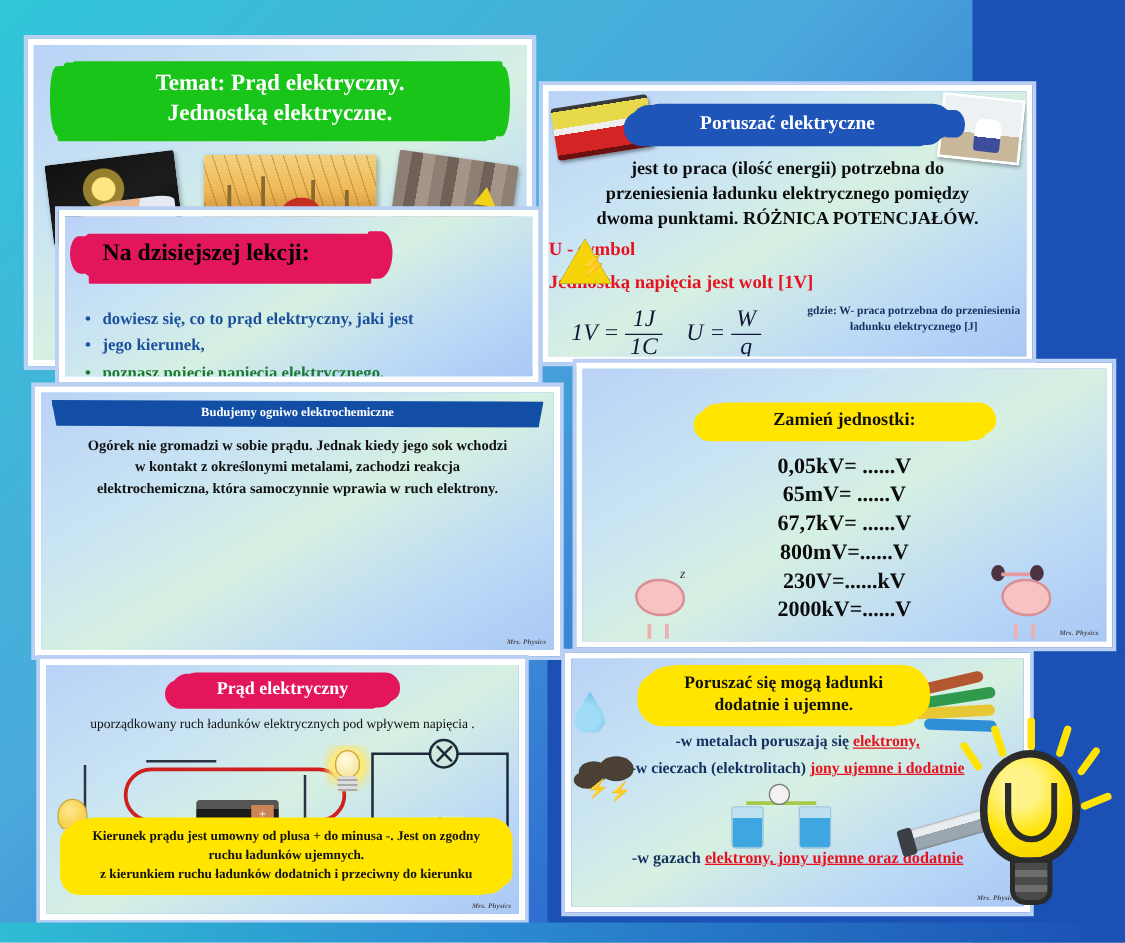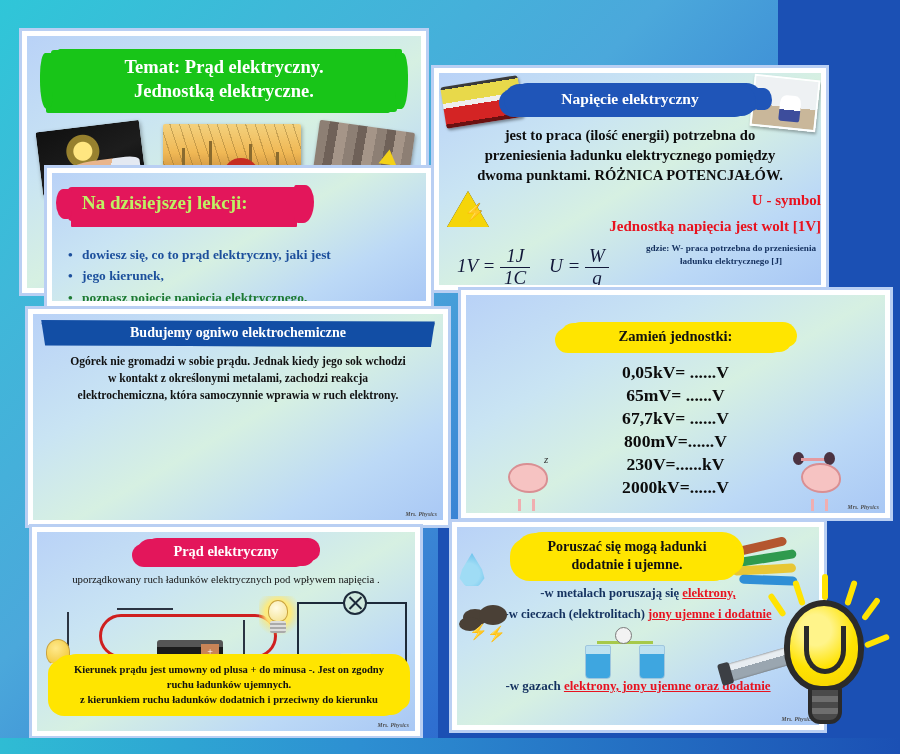--- a/index.html
+++ b/index.html
@@ -81,21 +81,21 @@
   #ph-wall { left: 288px; top: 4px; width: 96px; height: 66px; transform: rotate(8deg);
     background: repeating-linear-gradient(92deg,#8d7f74 0 10px,#6f6158 10px 19px, #a59588 19px 29px);
   }
   #ph-wall .tri { position: absolute; right: 14px; top: 20px; width: 0; height: 0;
     border-left: 9px solid transparent; border-right: 9px solid transparent; border-bottom: 15px solid #f3d118; }
 
   
   #panel-lesson { left: 47px; top: 168px; width: 384px; height: 138px; }
   .brush-pink {
     position: relative; margin: 14px 0 0 16px; width: 232px; padding: 5px 0 7px 14px;
-    background: #e3165b; color: #bef264; font-weight: bold; font-size: 19px; border-radius: 4px;
+    background: #e3165b; color: #000000; font-weight: bold; font-size: 19px; border-radius: 4px;
     box-shadow: 0 9px 0 -3px #e3165b;
   }
   .brush-pink::before { content:""; position:absolute; left:-12px; top:2px; width:16px; height: calc(100% - 4px);
     background:#e3165b; border-radius: 50% 10% 30% 60%; }
   .brush-pink::after { content:""; position:absolute; right:-14px; top:-2px; width:20px; height: calc(100% + 4px);
     background:#e3165b; border-radius: 10% 45% 55% 20%; }
   .lesson-list { margin: 24px 0 0 14px; font-size: 13.4px; font-weight: bold; line-height: 1.52; }
   .lesson-list li { list-style: none; position: relative; padding-left: 16px; margin-bottom: 1px; }
   .lesson-list li::before { content: "\2022"; position: absolute; left: 2px; }
   .li-blue { color: #1c4f9c; }
@@ -106,21 +106,21 @@
   .ribbon-blue {
     position: relative; margin: 11px auto 0; width: 252px; padding: 6px 0 8px;
     background: #1f55b8; color: #fff; text-align: center; font-weight: bold; font-size: 15.5px;
     border-radius: 26px 30px 24px 28px;
     box-shadow: -7px 3px 0 -2px #1f55b8, 8px -3px 0 -2px #1f55b8;
   }
   .ribbon-blue::after { content:""; position:absolute; right:-16px; top:4px; width:16px; height:70%;
      background:#1f55b8; border-radius: 10% 60% 50% 10%; }
   .volt-def { margin: 9px 10px 0; text-align: center; font-weight: bold; font-size: 14.6px;
               line-height: 1.38; color: #0d0d0d; }
-  .volt-red { margin-top: 5px; text-align: right; color: #e8121f; font-weight: bold; font-size: 15px; line-height: 1.36; }
+  .volt-red { margin-top: 5px; text-align: left; color: #e8121f; font-weight: bold; font-size: 15px; line-height: 1.36; }
   .formula-row { position: relative; margin-top: 4px; height: 46px; }
   .frm { position: absolute; font-style: italic; font-size: 19px; color: #12183a; }
   .frac { display: inline-block; vertical-align: middle; text-align: center; }
   .frac .num { display: block; border-bottom: 1.6px solid #12183a; padding: 0 4px; line-height: 1.1; }
   .frac .den { display: block; padding: 0 4px; line-height: 1.1; }
   .gdzie { position: absolute; left: 196px; top: 2px; width: 192px; text-align: center;
            color: #14305e; font-weight: bold; font-size: 9.2px; line-height: 1.35; }
   
   #warn-sign { position: absolute; left: 4px; top: 8px; width: 78px; height: 42px; transform: rotate(-9deg);
     background: linear-gradient(180deg,#3a3a3a 0 7%, #e8d94a 7% 40%, #efefef 40% 52%, #d42424 52% 90%, #6b1010 90% 100%);
@@ -153,21 +153,21 @@
   #brain-right { right: 40px; }
   .dumbbell { position: absolute; top: -4px; width: 42px; height: 8px; }
   .dumbbell i { position:absolute; top:-3px; width: 11px; height: 13px; background: #4b3342; border-radius: 50%; }
   .dumbbell .bar { position:absolute; left: 8px; top: 3px; width: 26px; height: 3px; background: #e59aa0; }
   .zzz { position: absolute; left: 40px; top: -6px; color: #333; font-size: 11px; font-style: italic; }
 
   
   #panel-cell { left: 28px; top: 309px; width: 420px; height: 216px; }
   .banner-blue {
     margin: 6px auto 0; width: 96%; padding: 5px 0 6px; background: #124ea5; color: #fff;
-    text-align: center; font-weight: bold; font-size: 14px;
+    text-align: center; font-weight: bold; font-size: 10px;
     clip-path: polygon(0 0, 100% 6%, 99% 100%, 1% 94%);
     box-shadow: 0 3px 0 #0d3f8c;
   }
   .cell-text { margin: 7px 8px 0; text-align: center; font-weight: bold; font-size: 11.6px;
                line-height: 1.45; color: #111; }
   #cell-photo { position: absolute; left: 70px; bottom: 6px; width: 300px; height: 106px;
     border: 2px solid #fff;
     background:
       repeating-linear-gradient(86deg, rgba(120,88,48,.30) 0 22px, rgba(160,124,72,.22) 22px 46px),
       linear-gradient(170deg,#c39a62 0%, #ad8653 45%, #c9a671 100%);
@@ -316,21 +316,21 @@
     <li class="li-blue" style="list-style:none">jego kierunek,</li>
     <li class="li-green">poznasz pojęcie napięcia elektrycznego,</li>
   </ul>
 </div>
 
 <div class="panel" id="panel-voltage">
   <div id="warn-sign"></div>
   <div id="child-photo">
       <div class="kid"></div>
     </div>
-  <div class="ribbon-blue">Napięcie elektryczny</div>
+  <div class="ribbon-blue">Poruszać elektryczne</div>
   <div class="volt-def">
     <div>jest to praca (ilość energii) potrzebna do</div>
     <div>przeniesienia ładunku elektrycznego pomiędzy</div>
     <div>dwoma punktami. RÓŻNICA POTENCJAŁÓW.</div>
   </div>
   <div class="volt-red">U - symbol</div>
   <div class="volt-red">Jednostką napięcia jest wolt [1V]</div>
   <div class="hazard-tri">
       <span class="bolt">⚡</span>
     </div>

